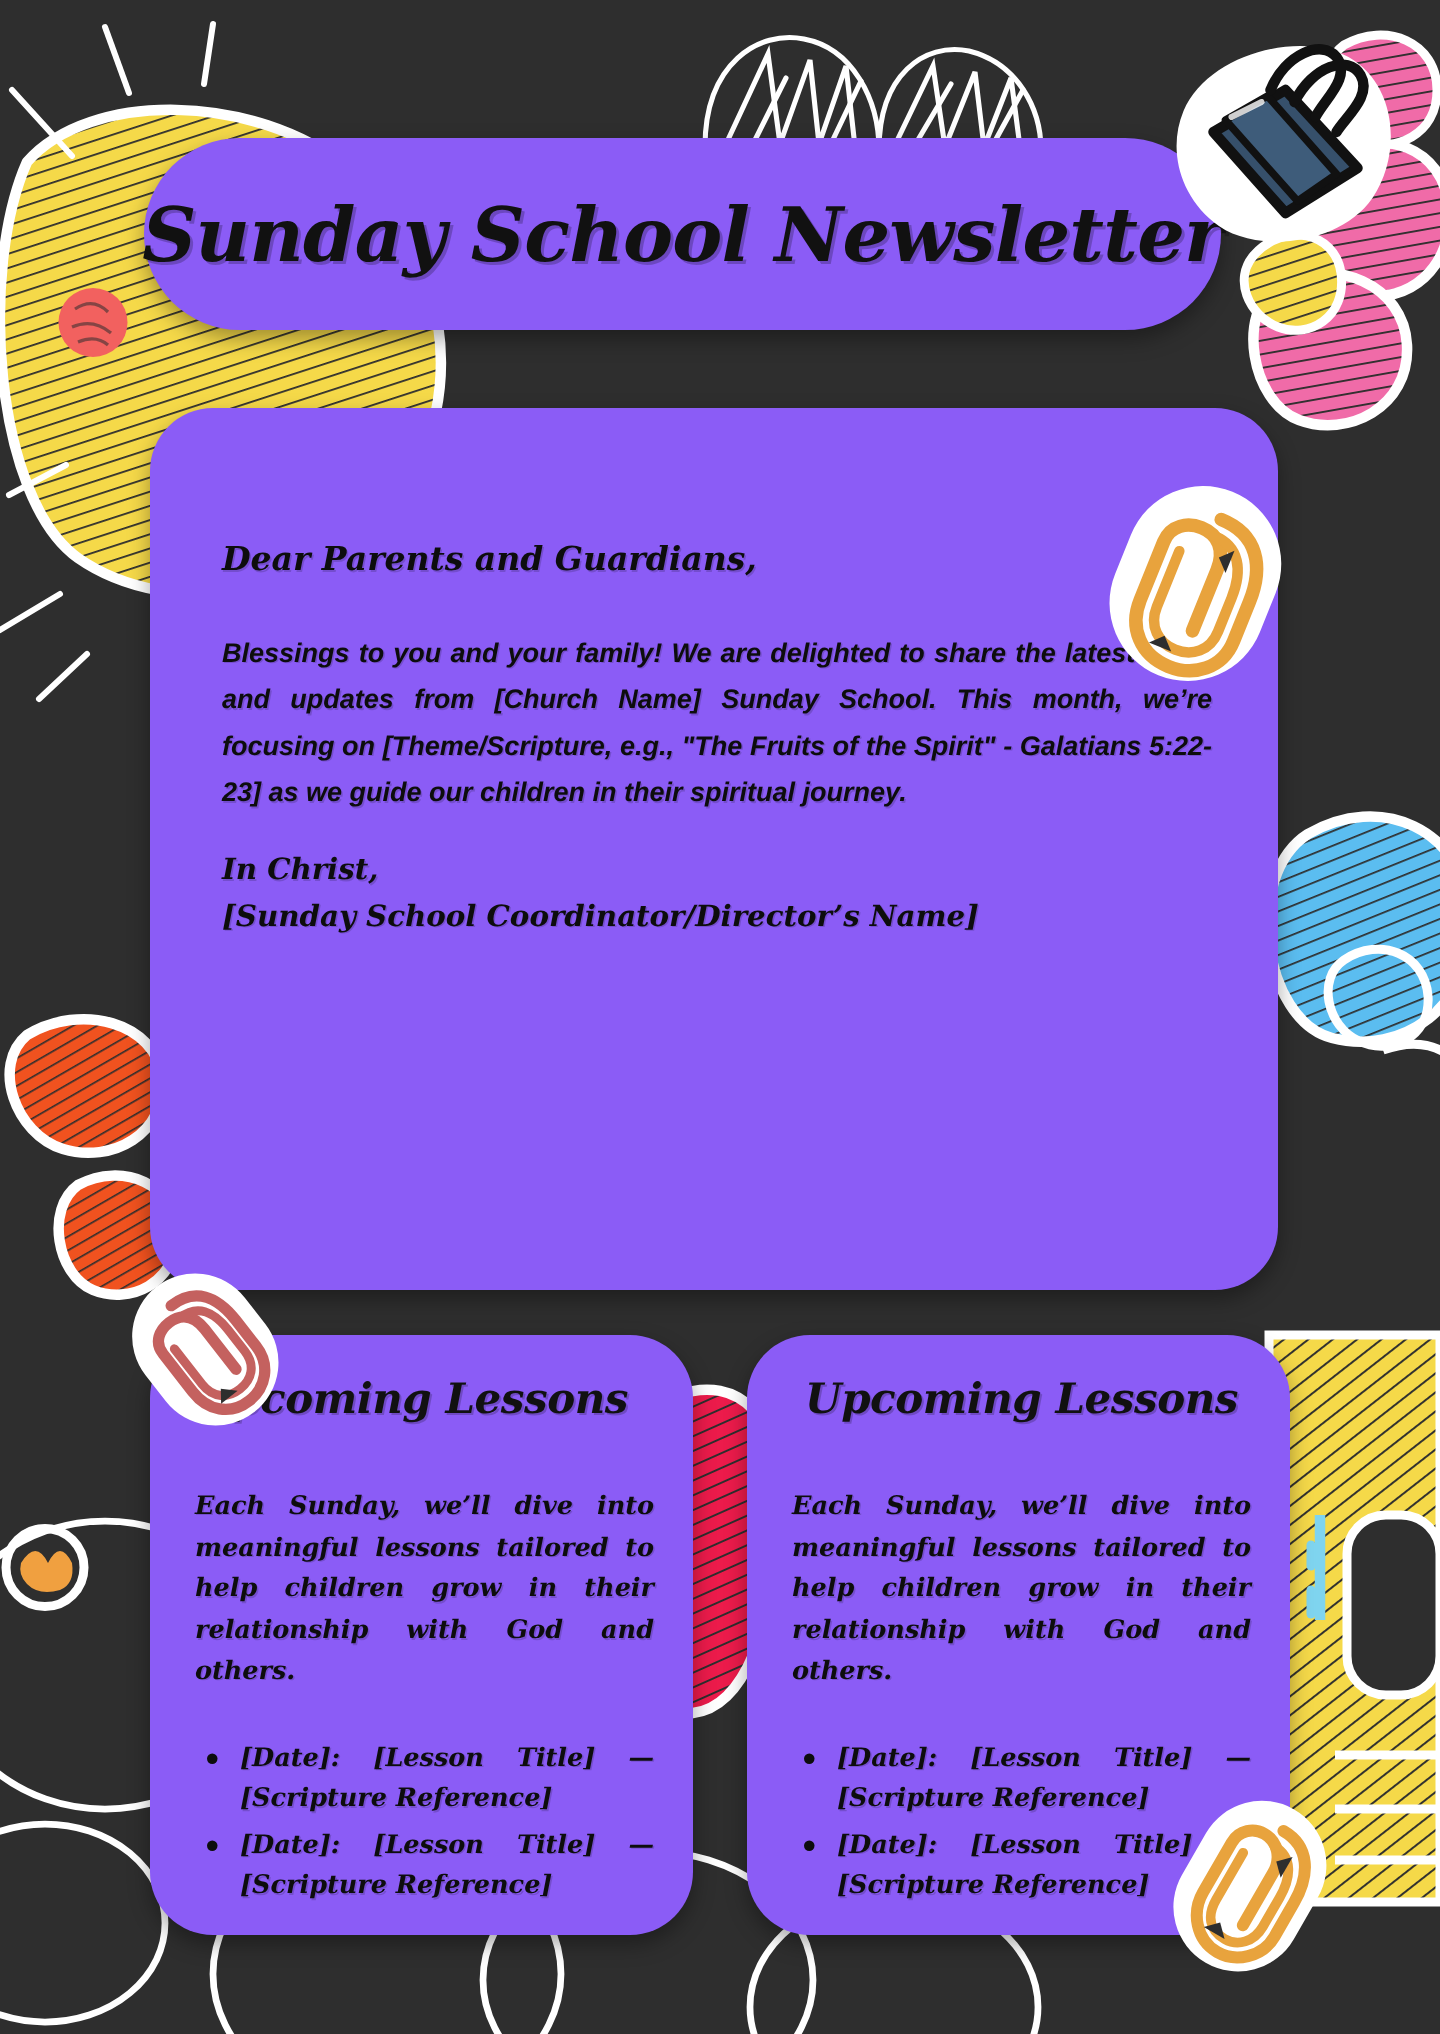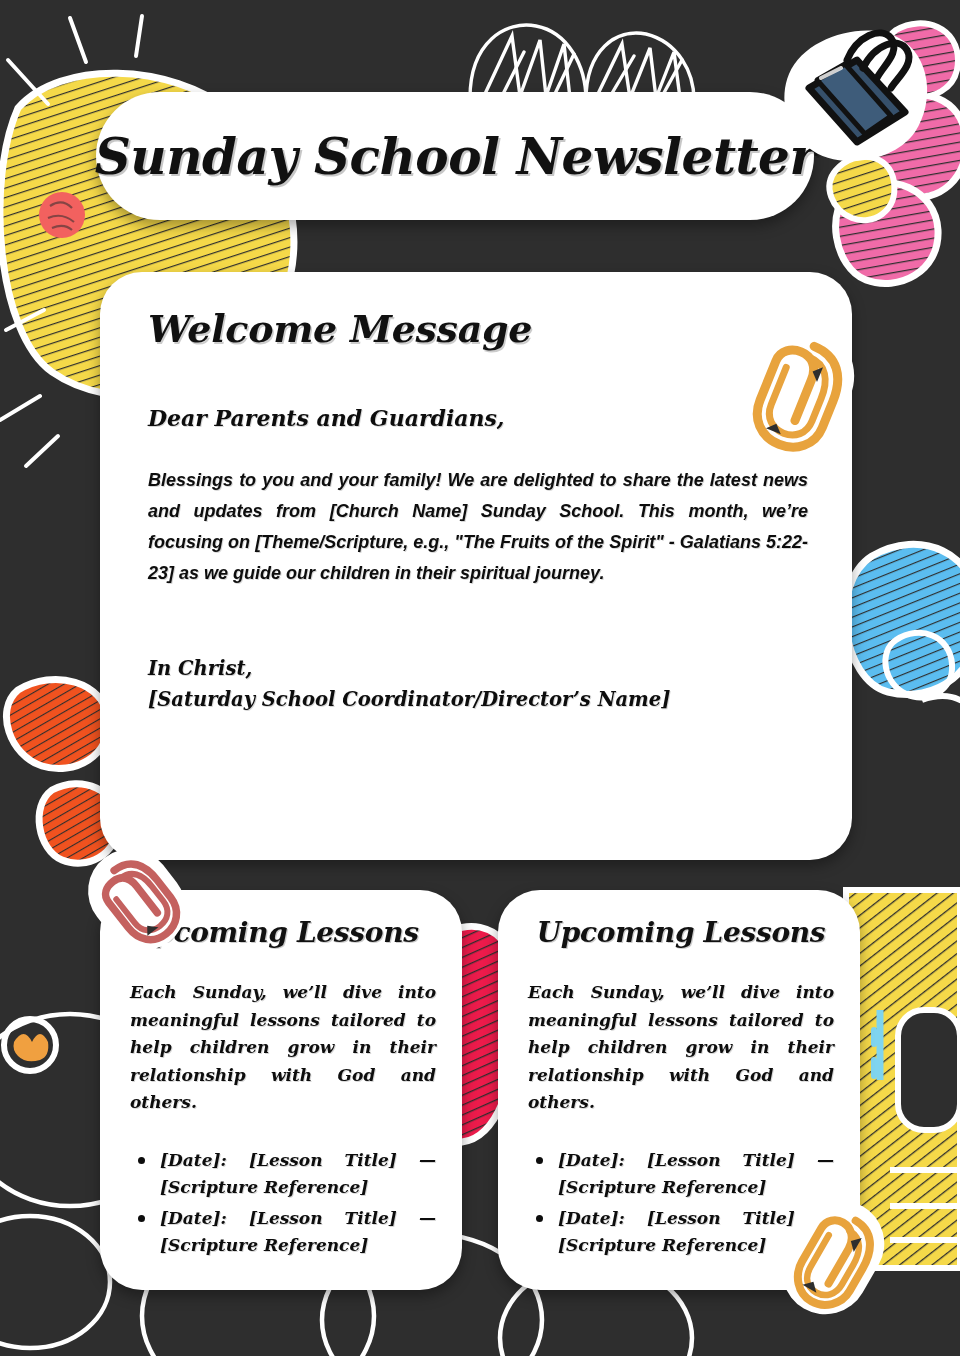--- a/index.html
+++ b/index.html
@@ -30,21 +30,21 @@
     position: absolute;
     inset: 0;
     width: 960px;
     height: 1356px;
     pointer-events: none;
   }
 
   
   .card {
     position: absolute;
-    background: #ffffff;
+    background: #8b5cf6;
     border-radius: 42px;
     box-shadow: 0 6px 14px rgba(0,0,0,0.35);
     z-index: 10;
   }
 
   #title-card {
     left: 96px;
     top: 92px;
     width: 718px;
     height: 128px;
@@ -101,21 +101,21 @@
     font-style: italic;
     font-size: 22px;
     color: #0d0d0d;
     text-shadow: 1px 1px 0 rgba(0,0,0,0.16);
   }
 
   #welcome-para-1 { margin-top: 34px; }
   #welcome-para-2 { margin-top: 20px; }
 
   .signoff {
-    margin-top: 64px;
+    margin-top: 20px;
     font-family: "DejaVu Serif", "Liberation Serif", serif;
     font-weight: bold;
     font-style: italic;
     font-size: 19.5px;
     line-height: 1.6;
     color: #0d0d0d;
     text-shadow: 1px 1px 0 rgba(0,0,0,0.16);
   }
 
   
@@ -134,21 +134,21 @@
     font-style: italic;
     font-size: 28px;
     color: #111111;
     letter-spacing: -0.3px;
     text-shadow: 1.3px 1.3px 0 rgba(0,0,0,0.2);
     white-space: nowrap;
   }
   #lesson-card-right .lesson-heading { text-align: center; }
 
   .lesson-intro {
-    margin-top: 30px;
+    margin-top: 42px;
     font-family: "DejaVu Serif", "Liberation Serif", serif;
     font-weight: bold;
     font-style: italic;
     font-size: 17px;
     line-height: 1.62;
     color: #0d0d0d;
     text-align: justify;
     text-shadow: 1px 1px 0 rgba(0,0,0,0.16);
   }
 
@@ -302,25 +302,24 @@
       <path d="M 874 1030 L 874 1044"></path>
       <path d="M 874 1060 L 874 1076"></path>
     </g>
   </svg>
 
   <div class="card" id="title-card">
     <div class="title-text">Sunday School Newsletter</div>
   </div>
 
   <div class="card" id="welcome-card">
-    <div class="section-heading">Welcome Message</div>
     <div class="salutation">Dear Parents and Guardians,</div>
     <div class="body-text" id="welcome-para-1">Blessings to you and your family! We are delighted to share the latest news and updates from [Church Name] Sunday School. This month, we’re focusing on [Theme/Scripture, e.g., "The Fruits of the Spirit" - Galatians 5:22-23] as we guide our children in their spiritual journey.</div>
     <div class="signoff">In Christ,</div>
-    <div class="signoff" style="margin-top:0">[Saturday School Coordinator/Director’s Name]</div>
+    <div class="signoff" style="margin-top:0">[Sunday School Coordinator/Director’s Name]</div>
   </div>
 
   <div class="card lesson-card" id="lesson-card-left">
     <div class="lesson-heading">Upcoming Lessons</div>
     <div class="lesson-intro">Each Sunday, we’ll dive into meaningful lessons tailored to help children grow in their relationship with God and others.</div>
     <ul class="lesson-list">
       <li>[Date]: [Lesson Title] — [Scripture Reference]</li>
       <li>[Date]: [Lesson Title] — [Scripture Reference]</li>
     </ul>
   </div>

